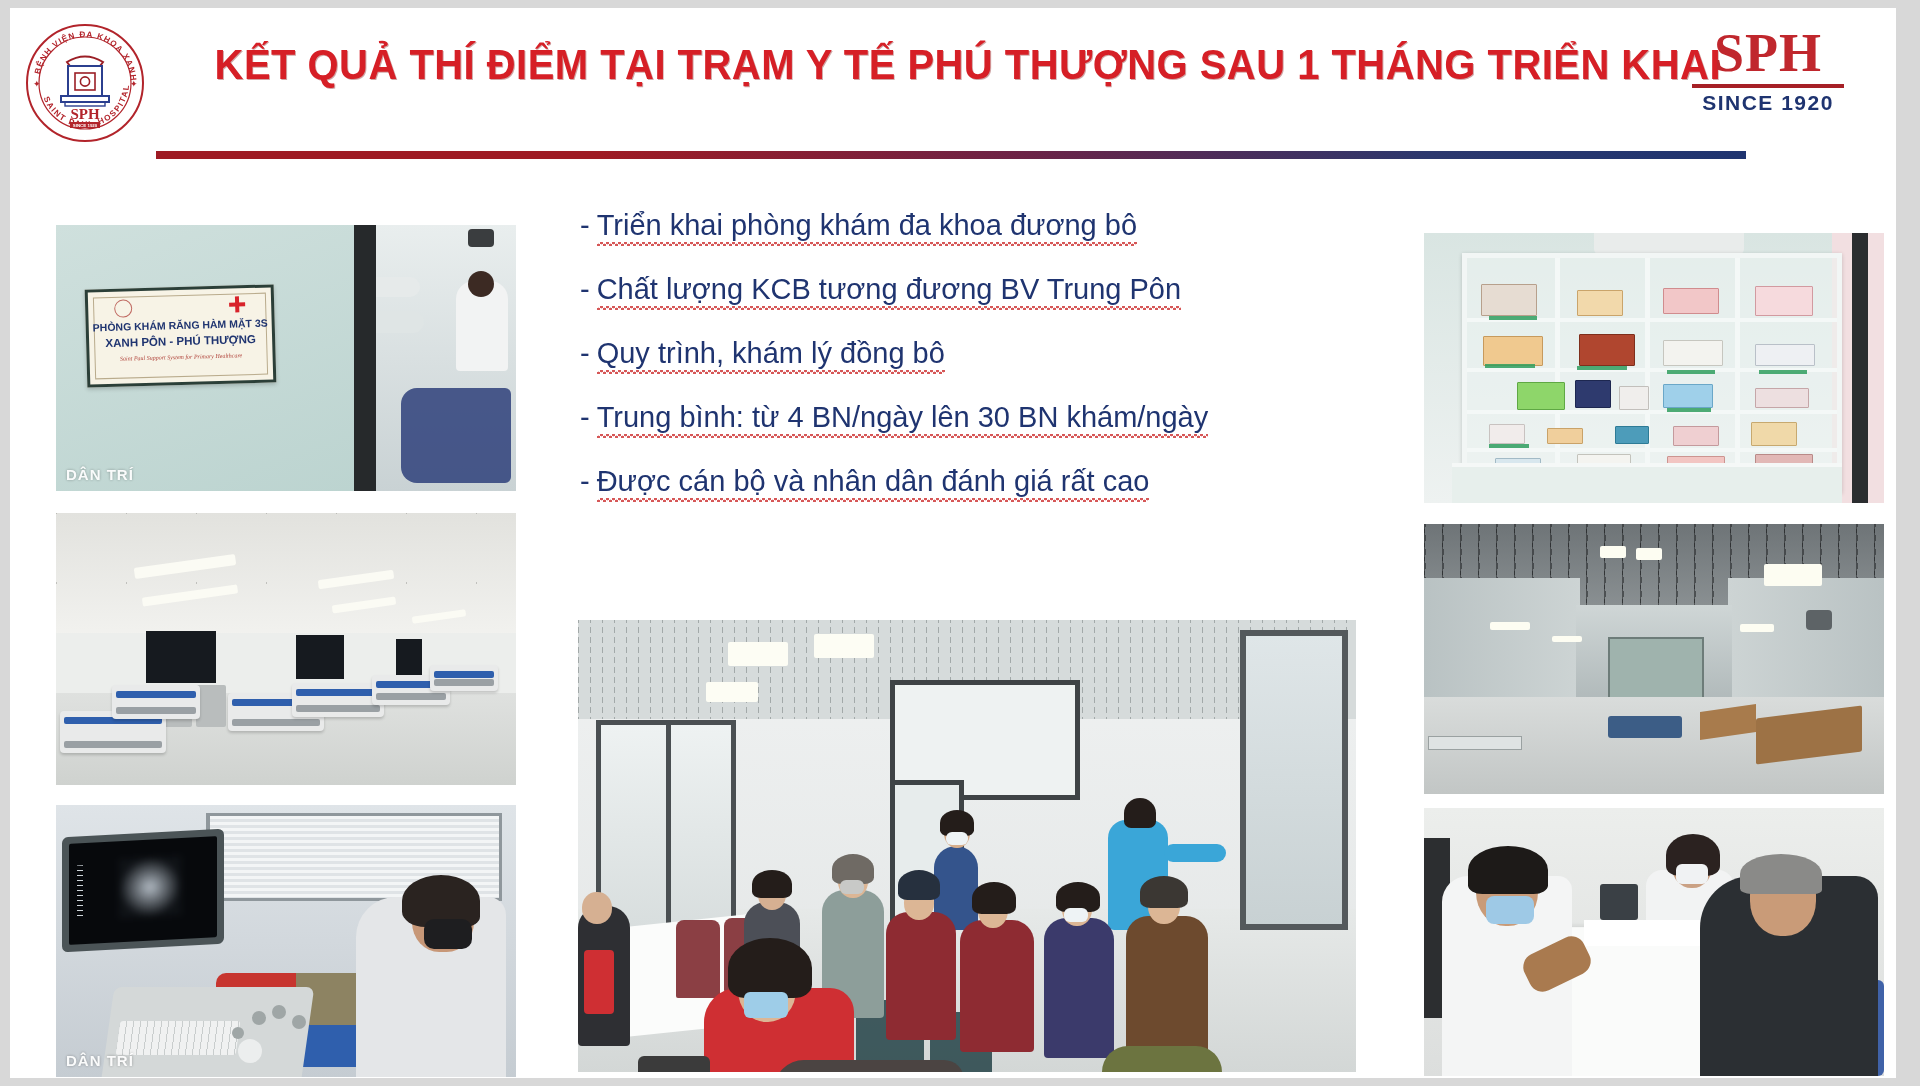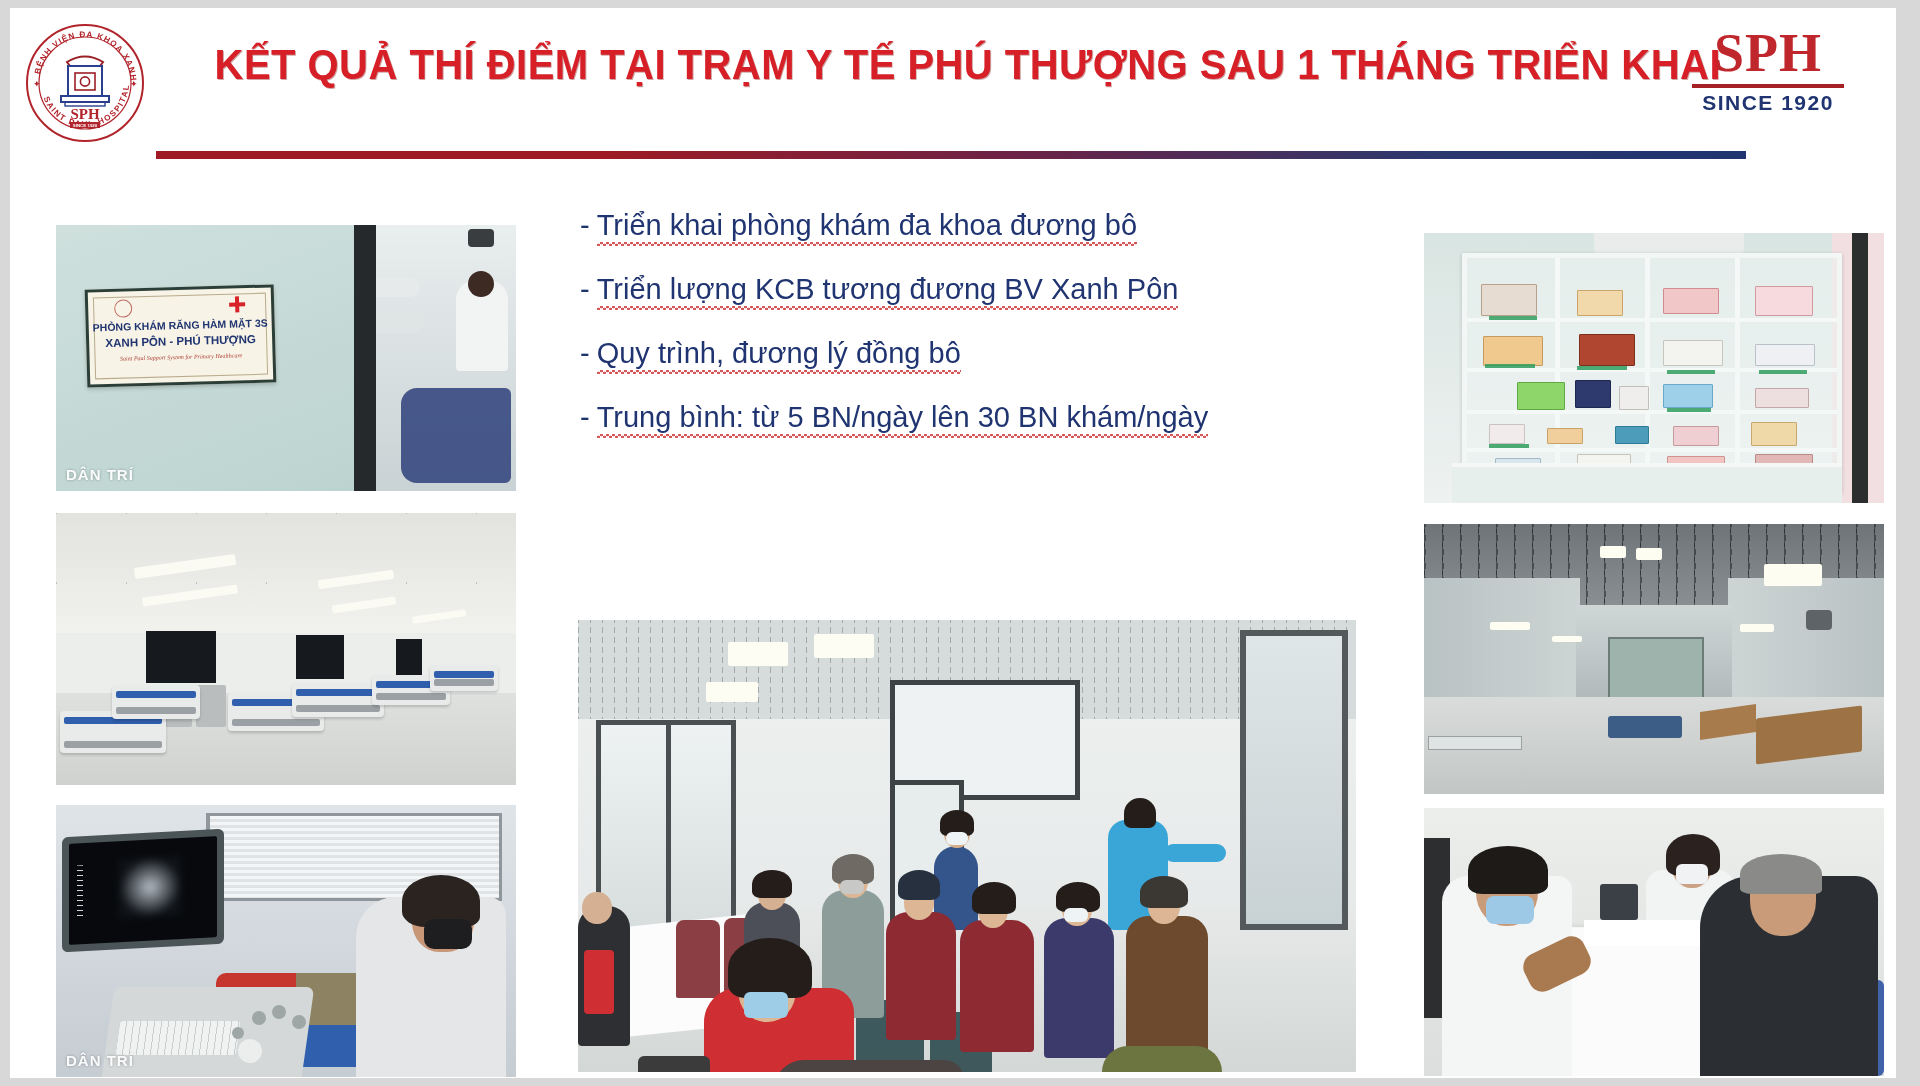--- a/index.html
+++ b/index.html
@@ -298,27 +298,30 @@
     <div class="sph-since">SINCE 1920</div>
   </div>
 
   <div class="header-rule"></div>
 
   <div class="bullets">
     <div class="bullet">
       <span class="dash">-</span><span class="txt">Triển khai phòng khám đa khoa đương bô</span>
     </div>
     <div class="bullet">
-      <span class="dash">-</span><span class="txt">Triển lượng KCB tương đương BV Xanh Pôn</span>
+      <span class="dash">-</span><span class="txt">Chất lượng KCB tương đương BV Trung Pôn</span>
     </div>
     <div class="bullet">
-      <span class="dash">-</span><span class="txt">Quy trình, đương lý đồng bô</span>
+      <span class="dash">-</span><span class="txt">Quy trình, khám lý đồng bô</span>
     </div>
     <div class="bullet">
-      <span class="dash">-</span><span class="txt">Trung bình: từ 5 BN/ngày lên 30 BN khám/ngày</span>
+      <span class="dash">-</span><span class="txt">Trung bình: từ 4 BN/ngày lên 30 BN khám/ngày</span>
+    </div>
+    <div class="bullet">
+      <span class="dash">-</span><span class="txt">Được cán bộ và nhân dân đánh giá rất cao</span>
     </div>
   </div>
 
   <div class="photo" id="photo-dental-sign">
     <div class="wall"></div>
     <div class="room">
       <div class="chair"></div>
       <div class="nurse"></div>
       <div class="nurse-head"></div>
       <div class="lamp"></div>

